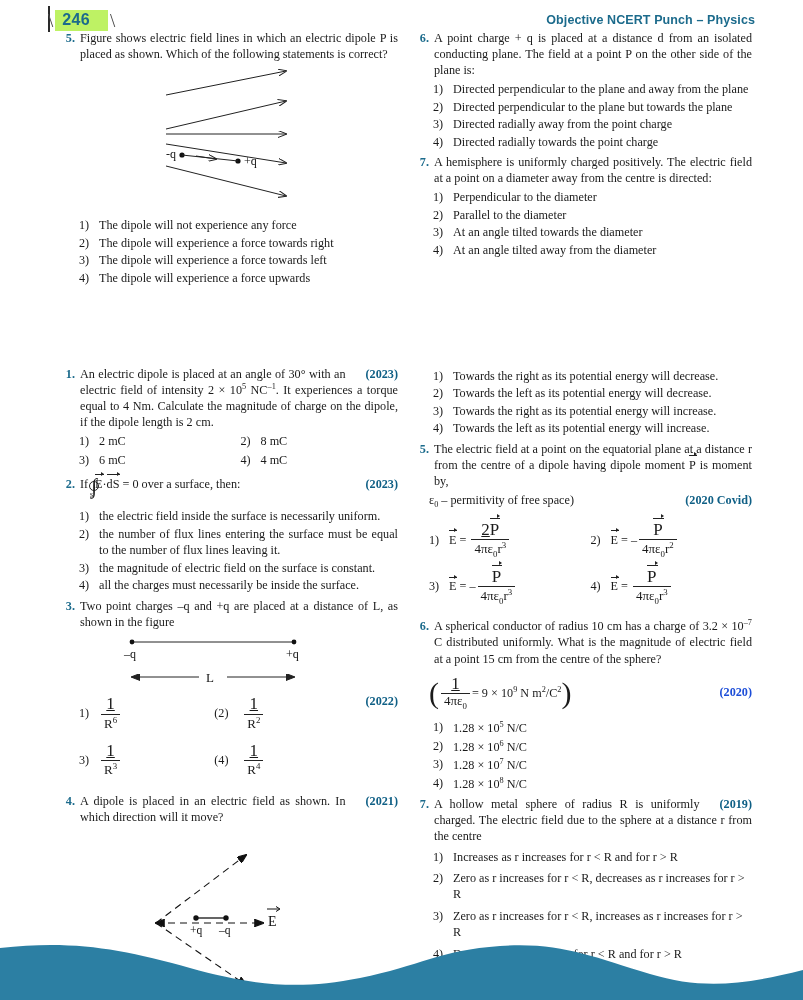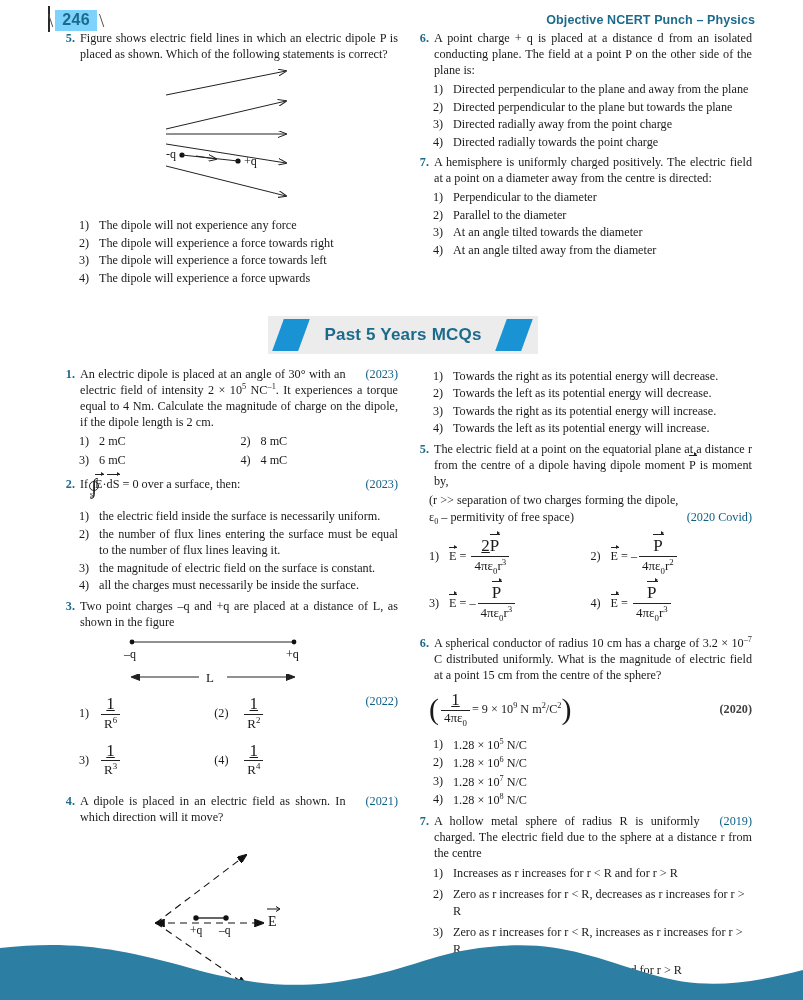--- a/index.html
+++ b/index.html
@@ -11,22 +11,22 @@
     position:relative;
     overflow:hidden;
   }
   .page{position:absolute;inset:0;}
 
   
   .header{position:absolute;top:6px;left:0;right:0;height:30px;}
   .pagenum-wrap{position:absolute;left:48px;top:4px;display:flex;align-items:center;gap:2px;}
   .slash{font-size:19px;color:#4a4a4a;font-family:"Liberation Serif",serif;line-height:1;}
   .pagenum{
-    background:#7dd3fc;color:#1c6b8c;font-weight:bold;font-size:16px;
-    padding:1px 7px 2px 7px;font-family:"Liberation Sans",sans-serif;letter-spacing:.3px;
+    background:#bef264;color:#1c6b8c;font-weight:bold;font-size:16px;
+    padding:1px 18px 2px 7px;font-family:"Liberation Sans",sans-serif;letter-spacing:.3px;
   }
   .book-title{
     position:absolute;right:48px;top:7px;
     font-family:"Liberation Sans",sans-serif;
     font-size:12.5px;color:#1c6b8c;font-weight:bold;letter-spacing:.1px;
   }
   .rule-left{position:absolute;left:48px;top:0;width:2px;height:26px;background:#2a2a2a;}
 
   .q{display:flex;margin-bottom:3px;font-size:12.2px;line-height:1.32;}
   .qnum{color:#1c6b8c;font-weight:bold;flex:0 0 17px;text-align:right;padding-right:5px;font-size:12.2px;}
@@ -34,22 +34,22 @@
   .qbody.nojust{text-align:left;}
 
   .opts{margin:2px 0 4px 0;}
   .opt{display:flex;font-size:12.2px;line-height:1.35;margin-bottom:1px;}
   .optnum{flex:0 0 20px;text-align:left;padding-left:4px;}
   .opttext{flex:1;}
   .opt.just .opttext{text-align:justify;}
 
   .opts-indent{margin-left:17px;}
 
-  .year{color:#0f5f85;font-weight:normal;float:right;margin-left:8px;font-size:12.2px;padding-left:12px;}
-  .year-line{text-align:right;color:#404040;font-weight:bold;font-size:12.2px;}
+  .year{color:#0f5f85;font-weight:bold;float:right;margin-left:8px;font-size:12.2px;padding-left:12px;}
+  .year-line{text-align:right;color:#1d4ed8;font-weight:bold;font-size:12.2px;}
 
   
   .optgrid{display:flex;margin-left:17px;}
   .optgrid>div{width:50%;}
   .optgrid .opt{margin-bottom:2px;}
 
   
   .banner{
     position:absolute;left:258px;top:316px;width:290px;height:40px;
   }
@@ -209,26 +209,20 @@
         <span class="optnum">3)</span>
         <span class="opttext">At an angle tilted towards the diameter</span>
       </div>
       <div class="opt">
         <span class="optnum">4)</span>
         <span class="opttext">At an angle tilted away from the diameter</span>
       </div>
     </div>
   </div>
 
-  <div class="banner">
-    <div class="banner-bg"></div>
-    <div class="banner-para l"></div>
-    <div class="banner-para r"></div>
-    <div class="banner-text">Past 5 Years MCQs</div>
-  </div>
 
   <div style="position:absolute;left:58px;top:366px;width:340px;">
 
     <div class="q">
       <div class="qnum">1.</div>
       <div class="qbody">
         <span class="year">(2023)</span><span>An electric dipole is placed at an angle of 30° with an electric field of intensity 2 × 10</span><sup>5</sup><span> NC</span><sup>–1</sup><span>. It experiences a torque equal to 4 Nm. Calculate the magnitude of charge on the dipole, if the dipole length is 2 cm.</span>
       </div>
     </div>
     <div class="optgrid">
@@ -400,23 +394,20 @@
     </div>
 
     <div class="q" style="margin-top:4px;">
       <div class="qnum">5.</div>
       <div class="qbody">
         <span>The electric field at a point on the equatorial plane at a distance r from the centre of a dipole having dipole moment</span>
         <span class="vec">P</span>
         <span>is moment by,</span>
       </div>
     </div>
-    <div style="margin-left:17px;font-size:12.2px;line-height:1.35;text-align:justify;margin-top:3px;">
-      <span>(r &gt;&gt; separation of two charges forming the dipole,</span>
-    </div>
     <div style="margin-left:17px;font-size:12.2px;line-height:1.35;">
       <span class="year">(2020 Covid)</span><span>ε</span><sub>0</sub><span> – permitivity of free space)</span>
     </div>
 
     <div class="formula-row" style="margin-top:10px;">
       <div class="cell">
         <span class="lbl">1)</span>
         <span class="vec">E</span>
           <span>&nbsp;=&nbsp;</span>
           <span></span>

